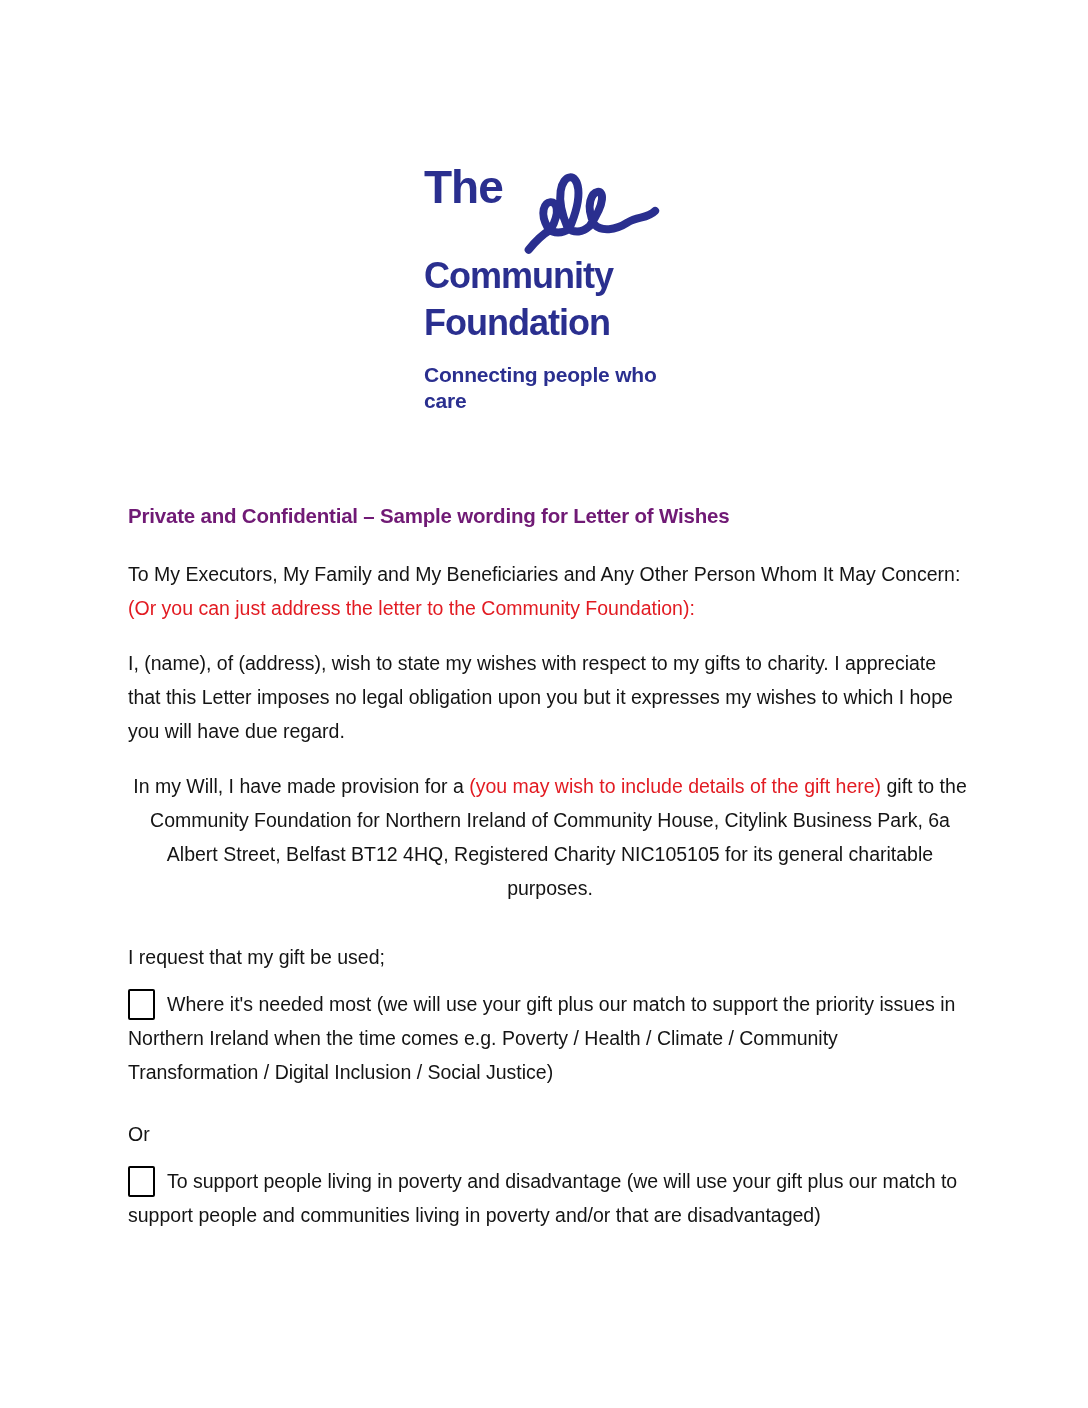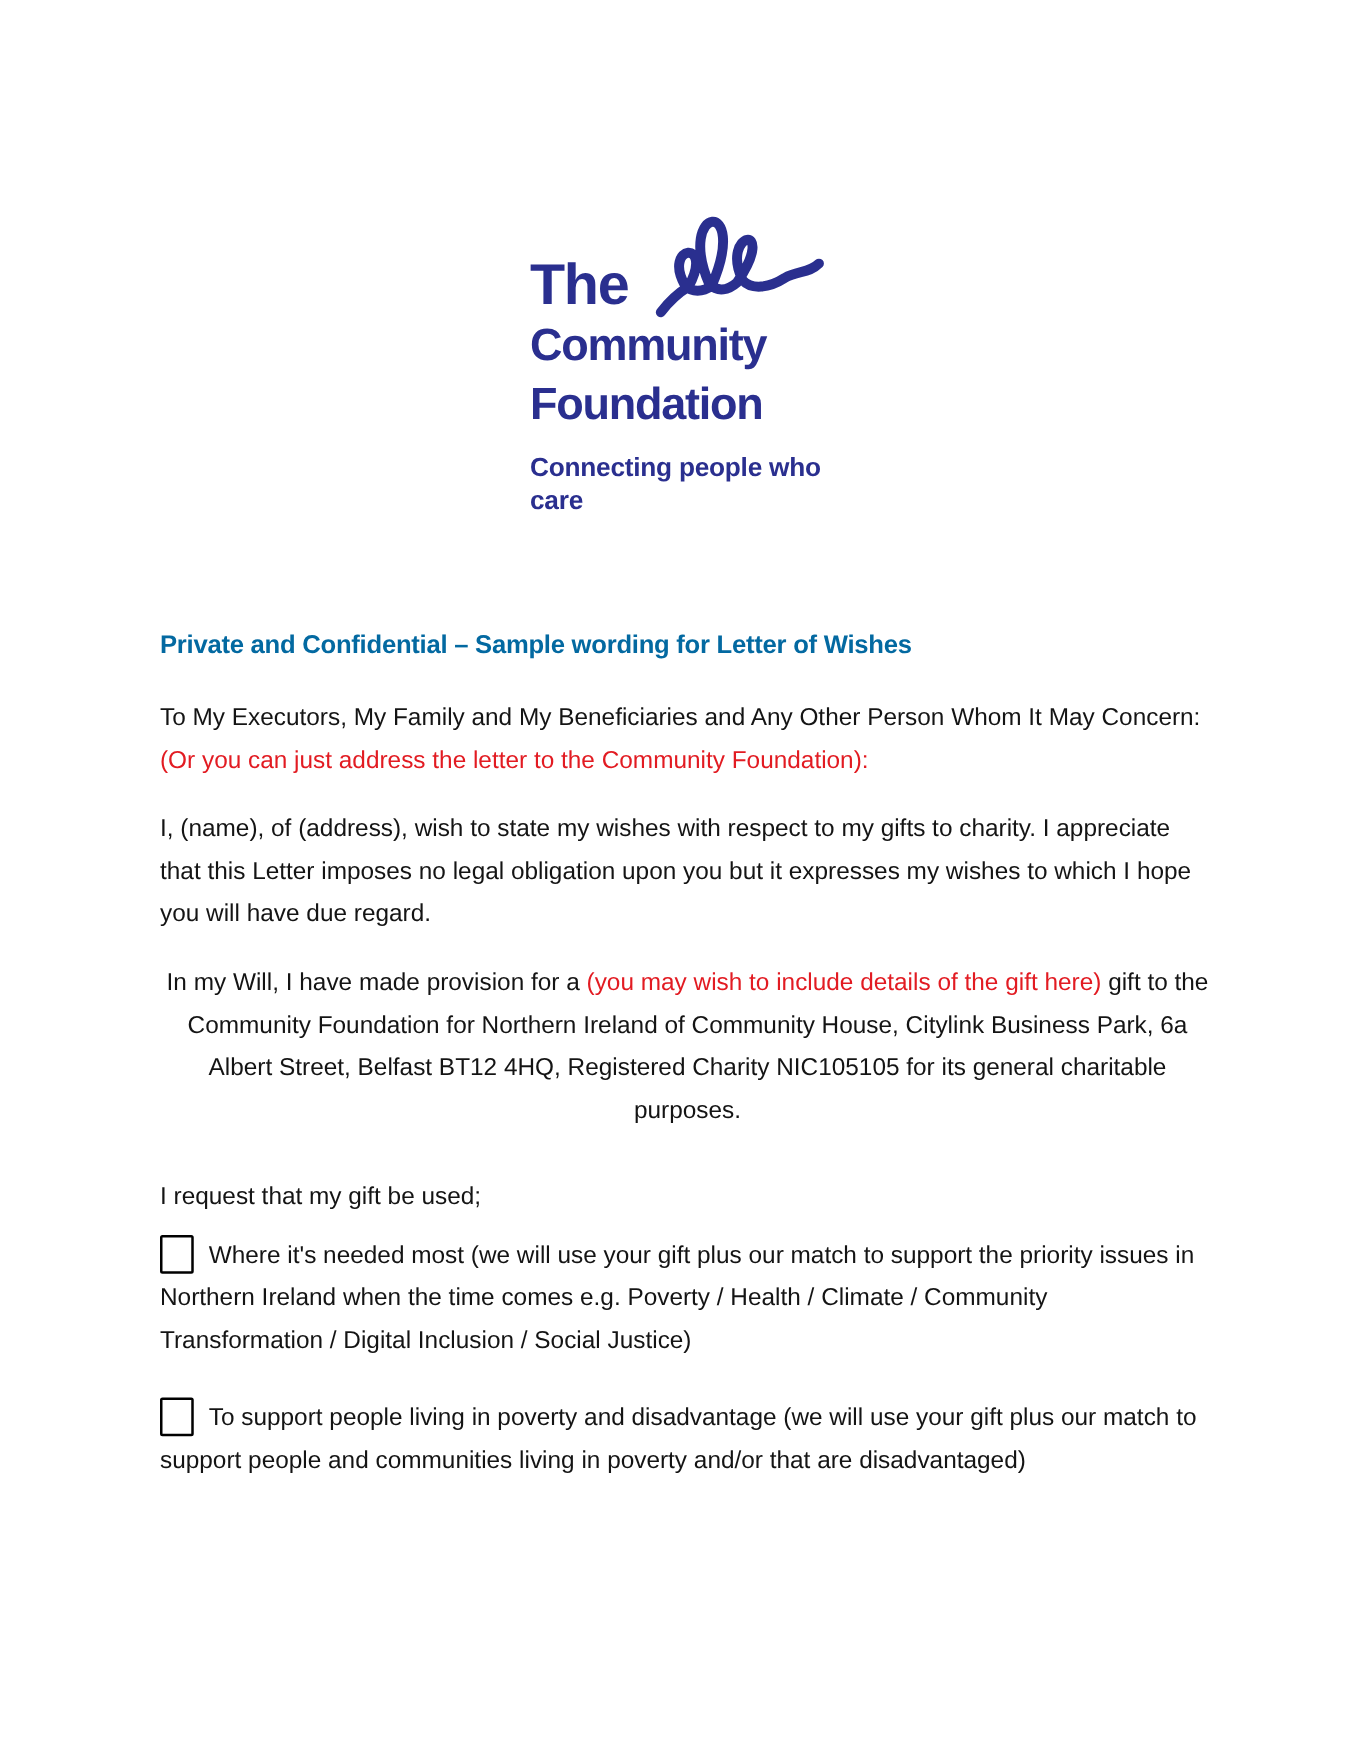--- a/index.html
+++ b/index.html
@@ -23,21 +23,21 @@
   
   .logo{
     position:absolute;
     left:424px;
     top:164px;
     width:260px;
     color:var(--navy);
   }
   .logo-top{
     display:flex;
-    align-items:flex-end;
+    align-items:flex-start;
     gap:16px;
     height:88px;
   }
   .logo-the{
     font-size:46px;
     font-weight:bold;
     line-height:1;
     letter-spacing:-1px;
     padding-bottom:2px;
   }
@@ -68,21 +68,21 @@
     top:499px;
     width:844px;
     font-size:19.5px;
     line-height:34px;
   }
   .title{
     font-size:20.5px;
     font-weight:bold;
     margin:0 0 24px 0;
     letter-spacing:-0.2px;
-    color:#0369a1;
+    color:#701a75;
   }
   .content p{margin:0 0 21px 0;}
   p.provision{margin-bottom:35px;text-align:center;}
   p.request{margin-bottom:13px;}
   p.option1{margin-bottom:28px;}
   p.or{margin-bottom:13px;}
   p.option2{margin-bottom:0;}
   .red{color:var(--red);}
   .checkbox{
     display:inline-block;
@@ -130,17 +130,18 @@
     <p><span>To My Executors, My Family and My Beneficiaries and Any Other Person Whom It May Concern: </span><span class="red">(Or you can just address the letter to the Community Foundation):</span></p>
 
     <p>I, (name), of (address), wish to state my wishes with respect to my gifts to charity. I appreciate that this Letter imposes no legal obligation upon you but it expresses my wishes to which I hope you will have due regard.</p>
 
     <p class="provision"><span>In my Will, I have made provision for a </span><span class="red">(you may wish to include details of the gift here)</span><span> gift to the Community Foundation for Northern Ireland of Community House, Citylink Business Park, 6a Albert Street, Belfast BT12 4HQ, Registered Charity NIC105105 for its general charitable purposes.</span></p>
 
     <p class="request">I request that my gift be used;</p>
 
     <p class="option1"><span class="checkbox" role="checkbox" aria-checked="false"></span><span>Where it's needed most (we will use your gift plus our match to support the priority issues in Northern Ireland when the time comes e.g. Poverty / Health / Climate / Community Transformation / Digital Inclusion / Social Justice)</span></p>
 
+    <p class="or">Or</p>
 
     <p class="option2"><span class="checkbox" role="checkbox" aria-checked="false"></span><span>To support people living in poverty and disadvantage (we will use your gift plus our match to support people and communities living in poverty and/or that are disadvantaged)</span></p>
 
   </main>
 </div>
 
 </body></html>

